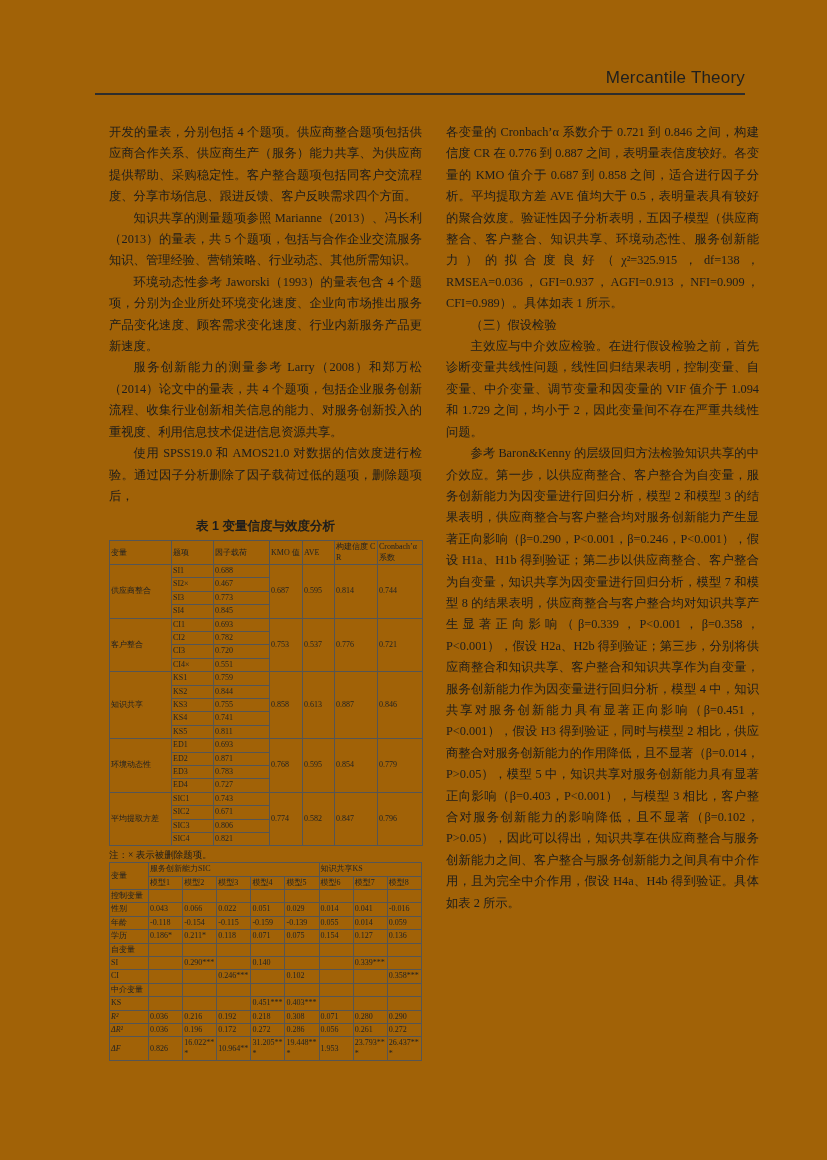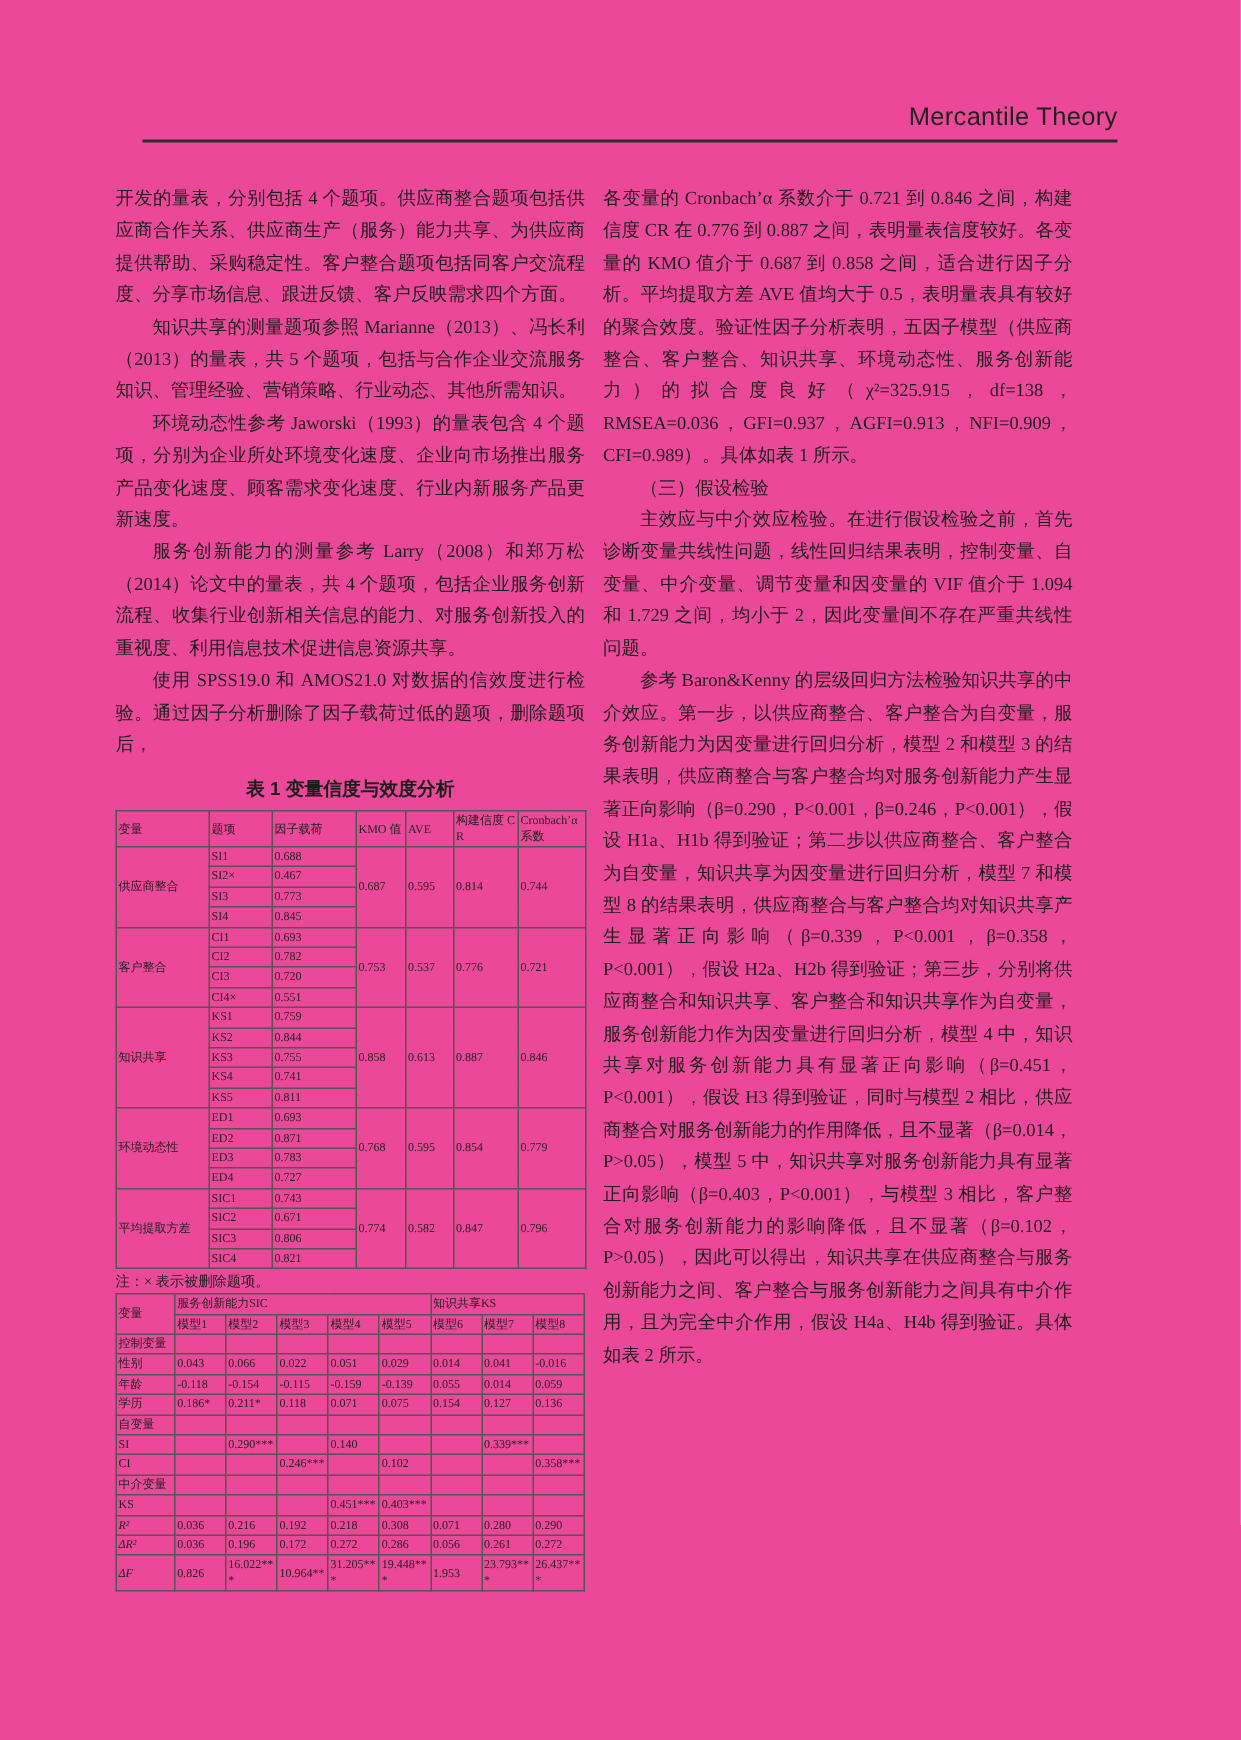--- a/index.html
+++ b/index.html
@@ -1,30 +1,30 @@
 <!DOCTYPE html>
 <html><head>
 <meta charset="utf-8">
 <style>
   html,body { margin:0; padding:0; }
   body {
     width:827px; height:1160px; background:#ffffff;
     font-family:"Liberation Serif","DejaVu Serif",serif;
     color:#1c1c1c;
   }
-  .page { position:relative; width:827px; height:1160px; background:#ec4899; overflow:hidden; }
+  .page { position:relative; width:827px; height:1160px; background:#a16207; overflow:hidden; }
 
   .header { position:absolute; left:95px; top:68px; width:650px; }
   .journal-title {
     text-align:right; font-family:"Liberation Sans","DejaVu Sans",sans-serif;
     font-size:17px; color:#1f1f1f; letter-spacing:.2px;
   }
   .header-rule { margin-top:5px; border-bottom:2px solid #2d2d2d; height:0; }
 
-  .columns { position:absolute; left:77px; top:122px; width:650px; display:flex; gap:12px; }
+  .columns { position:absolute; left:109px; top:122px; width:650px; display:flex; gap:24px; }
   .col { width:313px; font-size:12.3px; line-height:21.4px; text-align:justify; }
   .col p { margin:0; }
   .col p.indent { text-indent:2em; }
 
   .table-title {
     font-family:"Liberation Sans","DejaVu Sans",sans-serif; font-weight:bold;
     font-size:12.5px; text-align:center; margin:11px 0 6px 0; line-height:16px;
   }
   table {
     border-collapse:collapse; width:100%; table-layout:fixed;

